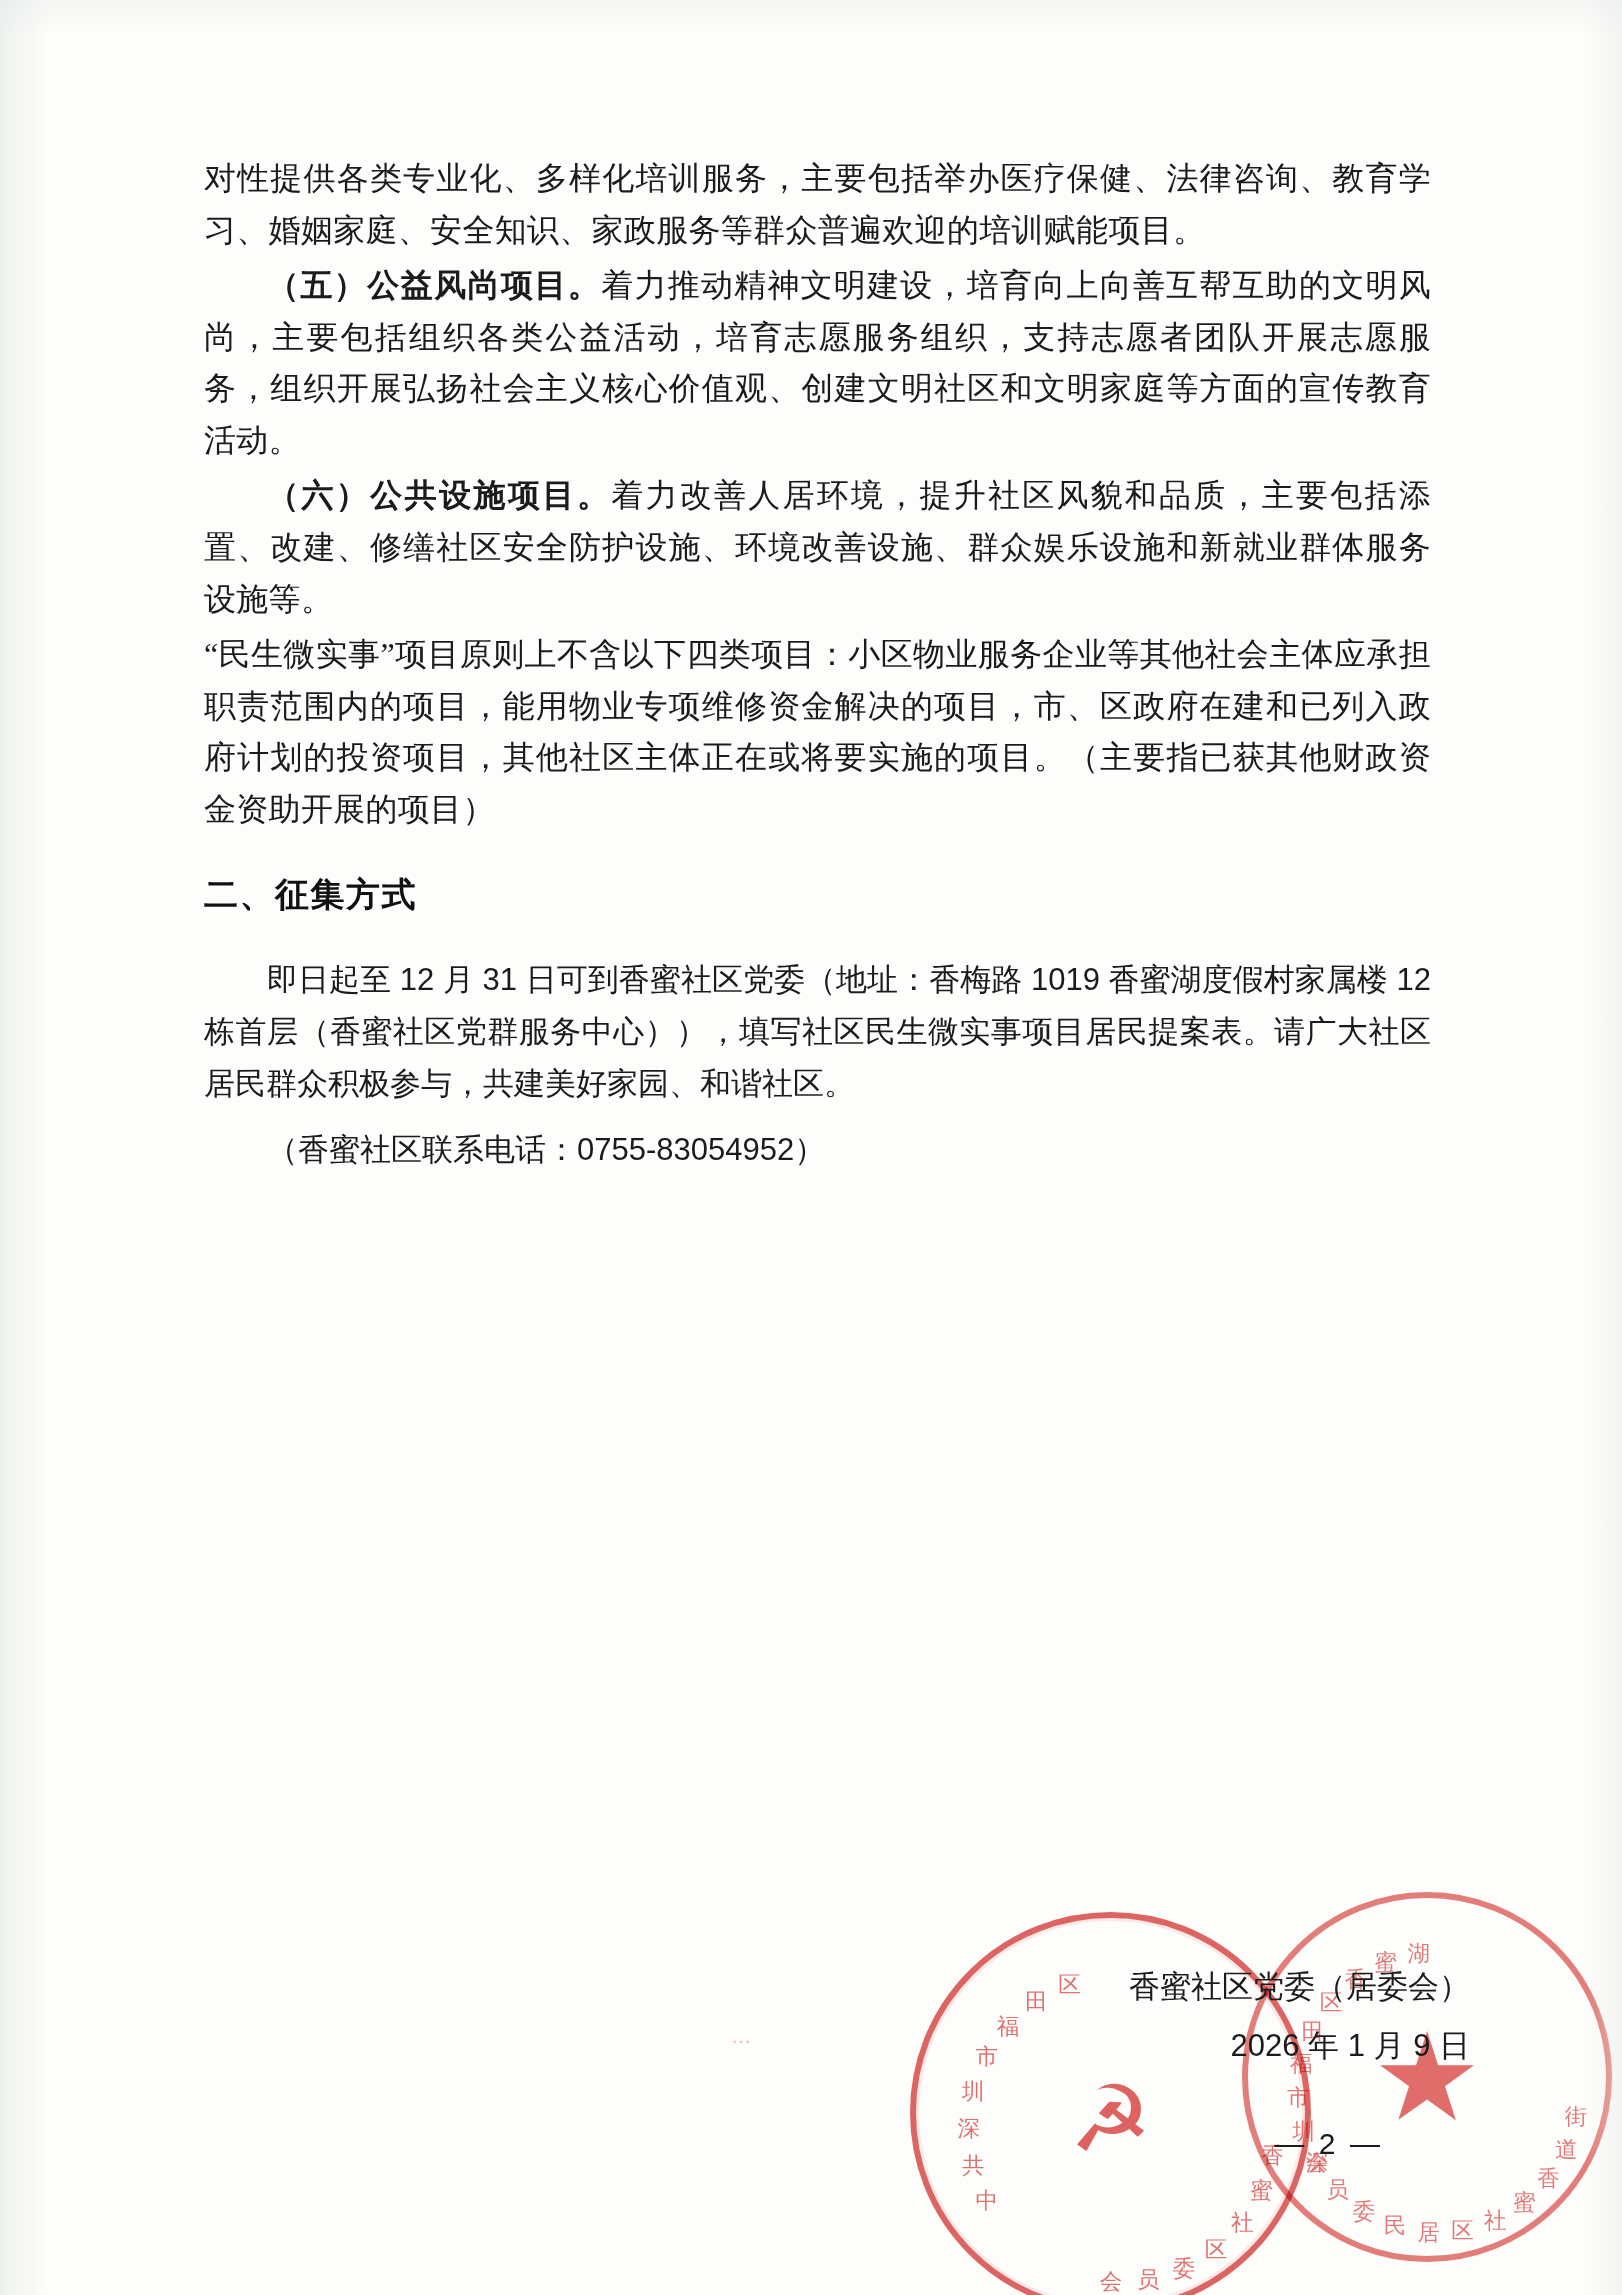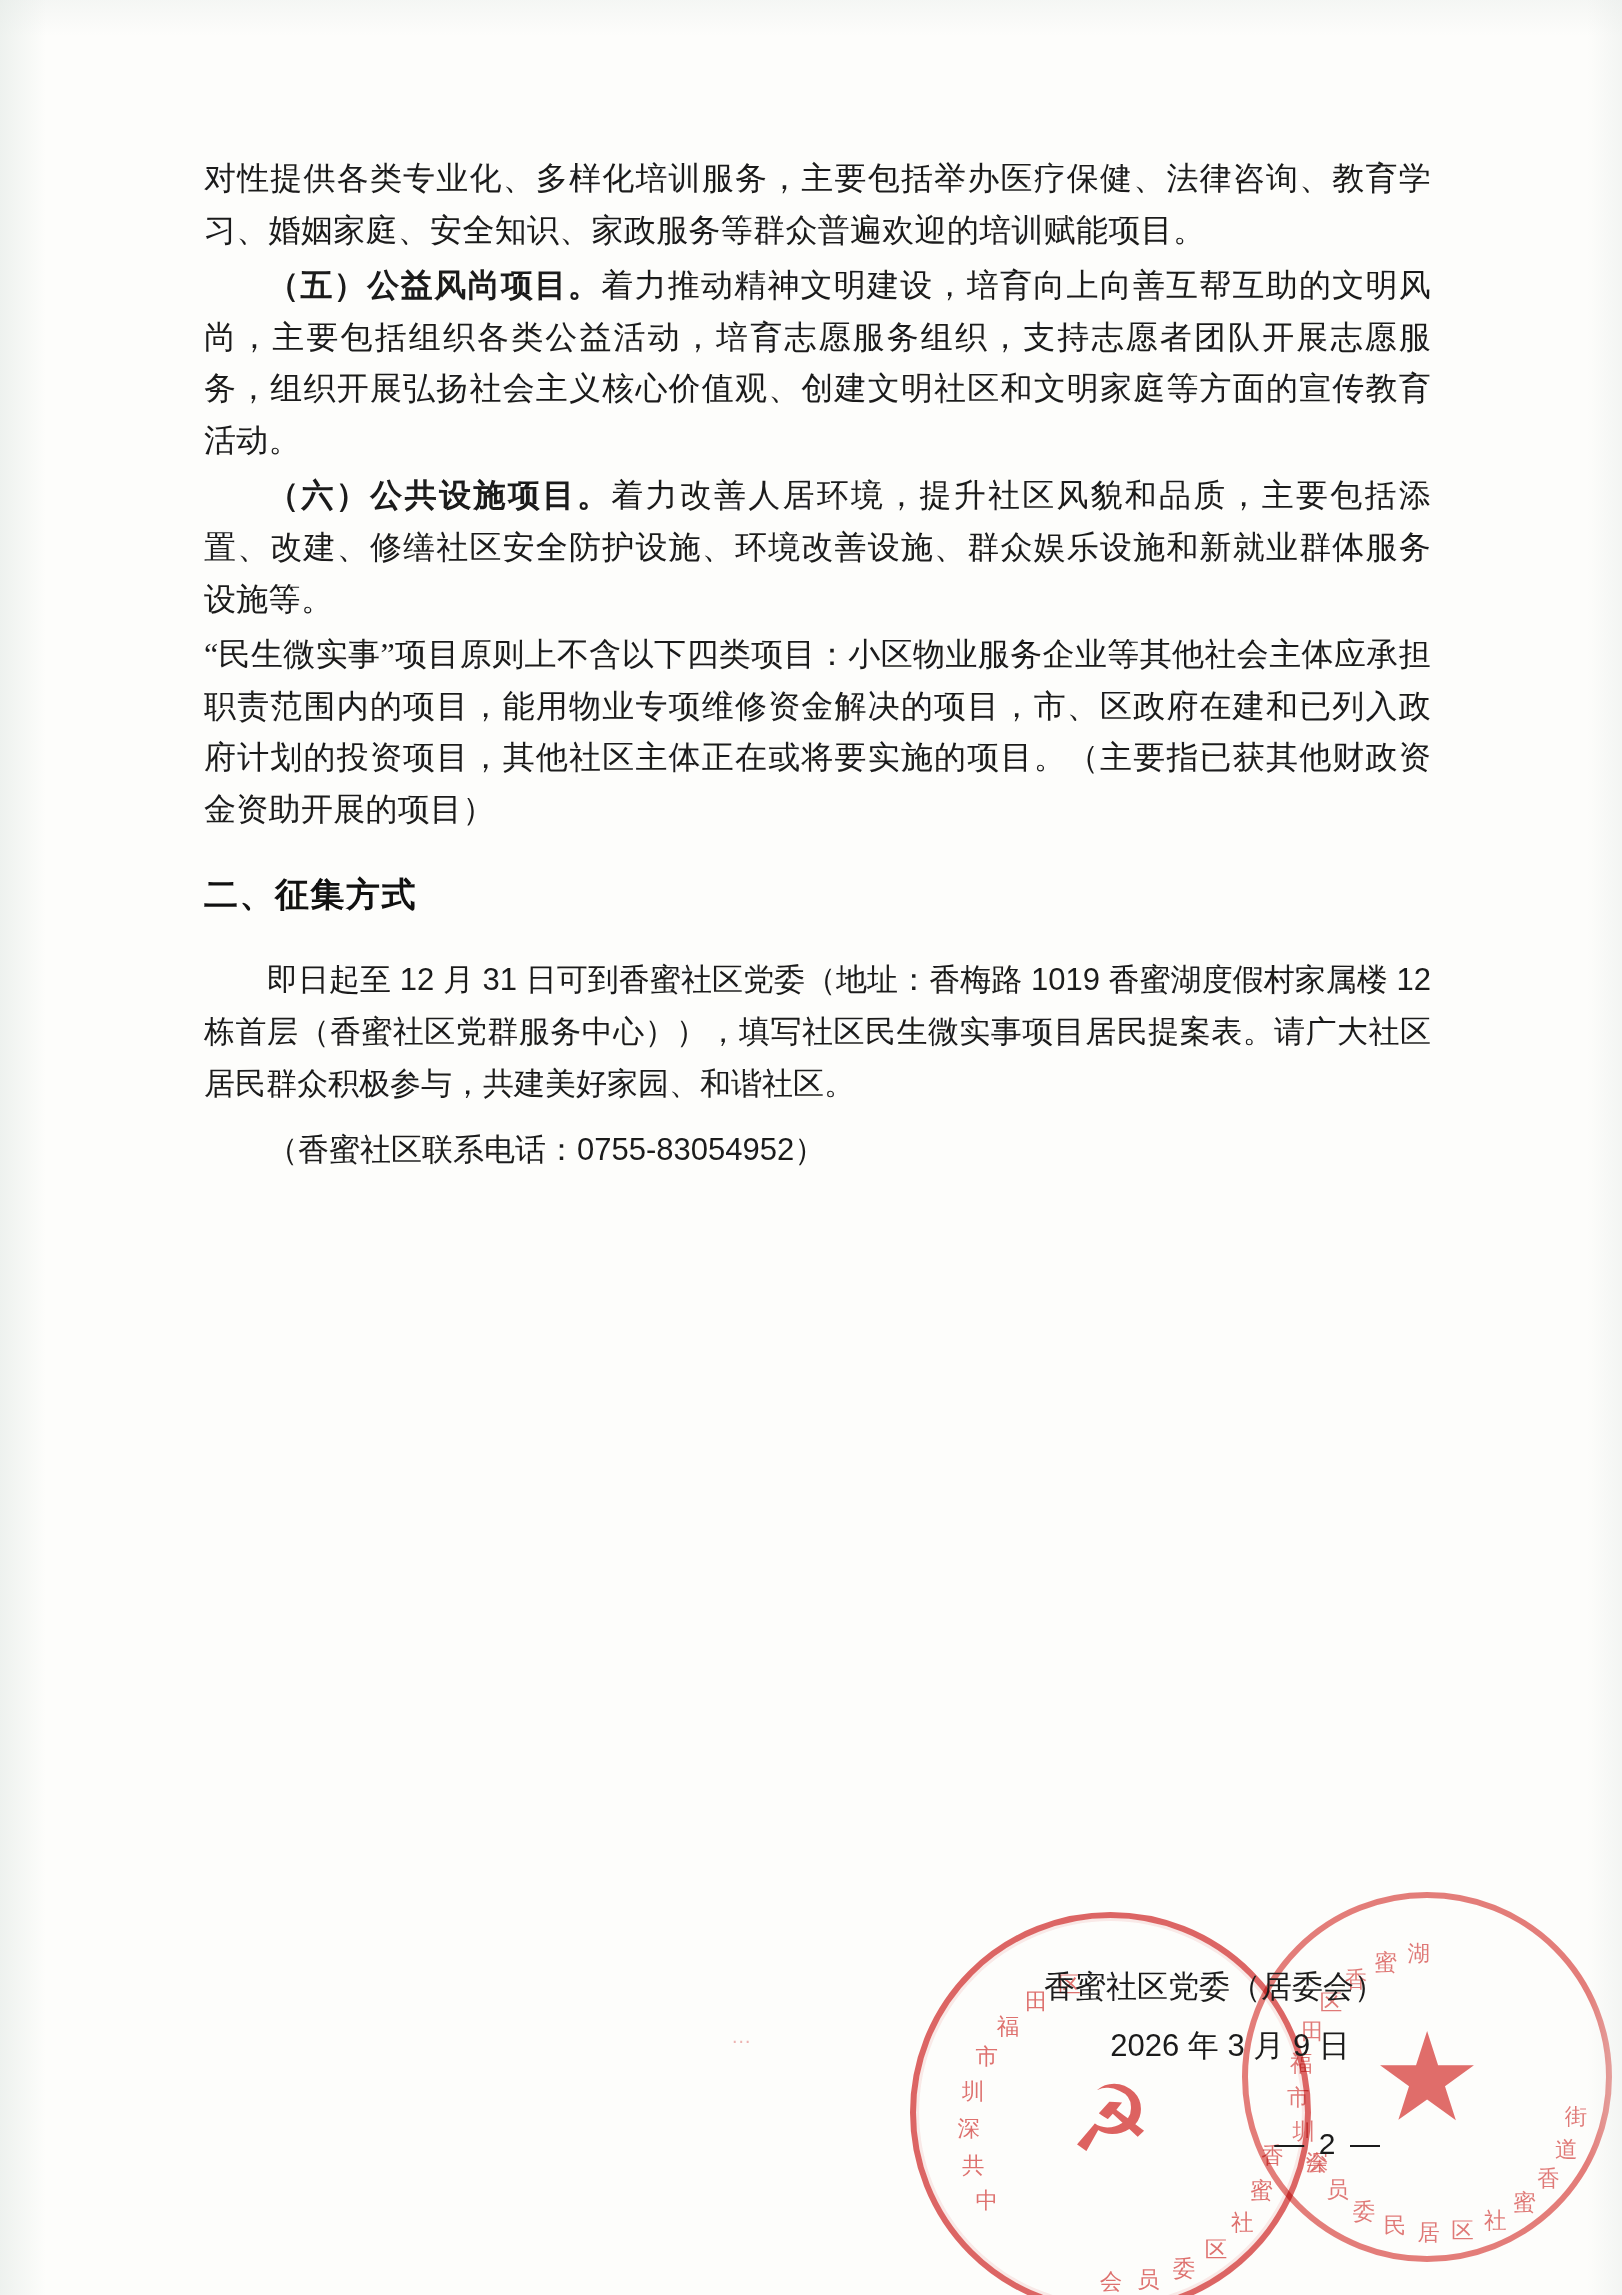--- a/index.html
+++ b/index.html
@@ -73,21 +73,21 @@
     color: #1b1b1b;
     text-align: justify;
     text-justify: inter-ideograph;
     margin: 0;
   }
   .signature-block {
     position: absolute;
     right: 153px;
     top: 1958px;
     width: 511px;
-    text-align: center;
+    text-align: right;
     z-index: 6;
   }
   .signature-line {
     font-family: "Liberation Sans", "DejaVu Sans", sans-serif;
     font-size: 31px;
     line-height: 1.9;
     color: #1b1b1b;
     white-space: nowrap;
   }
   .sig-indent { padding-left: 31px; }
@@ -258,19 +258,19 @@
       <span style="transform:rotate(212deg) translate(0,-140px) rotate(-212deg);">委</span>
       <span style="transform:rotate(226deg) translate(0,-140px) rotate(-226deg);">员</span>
       <span style="transform:rotate(240deg) translate(0,-140px) rotate(-240deg);">会</span>
     </div>
   </div>
 
   <div class="seal-smudge" style="left:731px; top:2025px;">…</div>
 
   <div class="signature-block">
     <div class="signature-line">香蜜社区党委（居委会）</div>
-    <div class="signature-line sig-indent">2026 年 3 月 9 日</div>
+    <div class="signature-line sig-indent">2026 年 1 月 9 日</div>
   </div>
 
   <div class="page-number">— 2 —</div>
 
 </div>
 
 
 </body></html>

